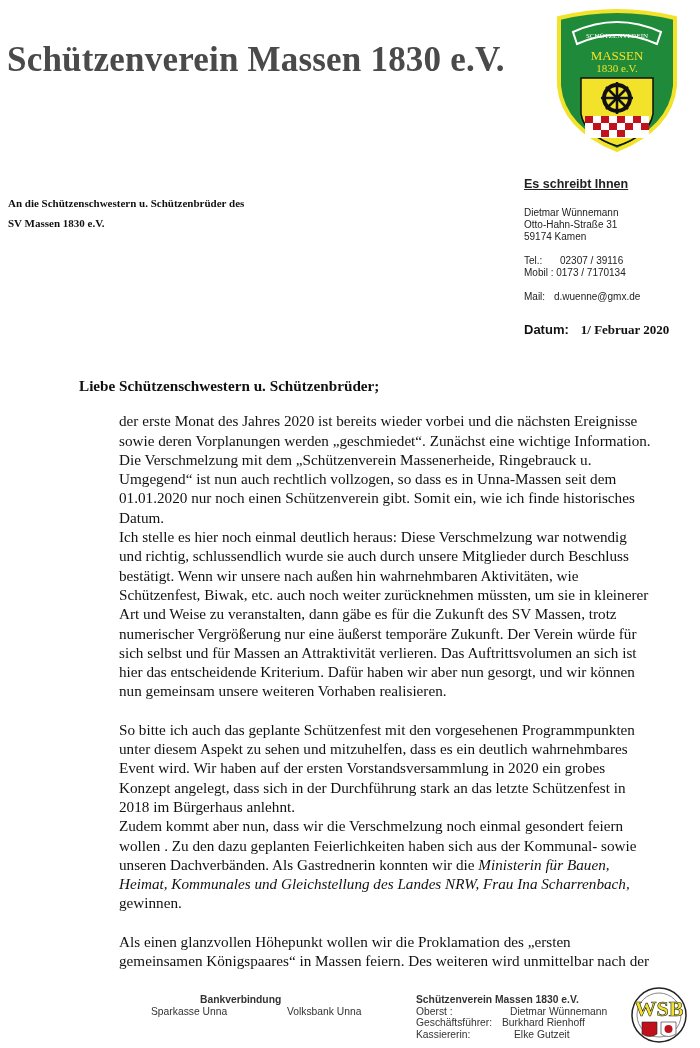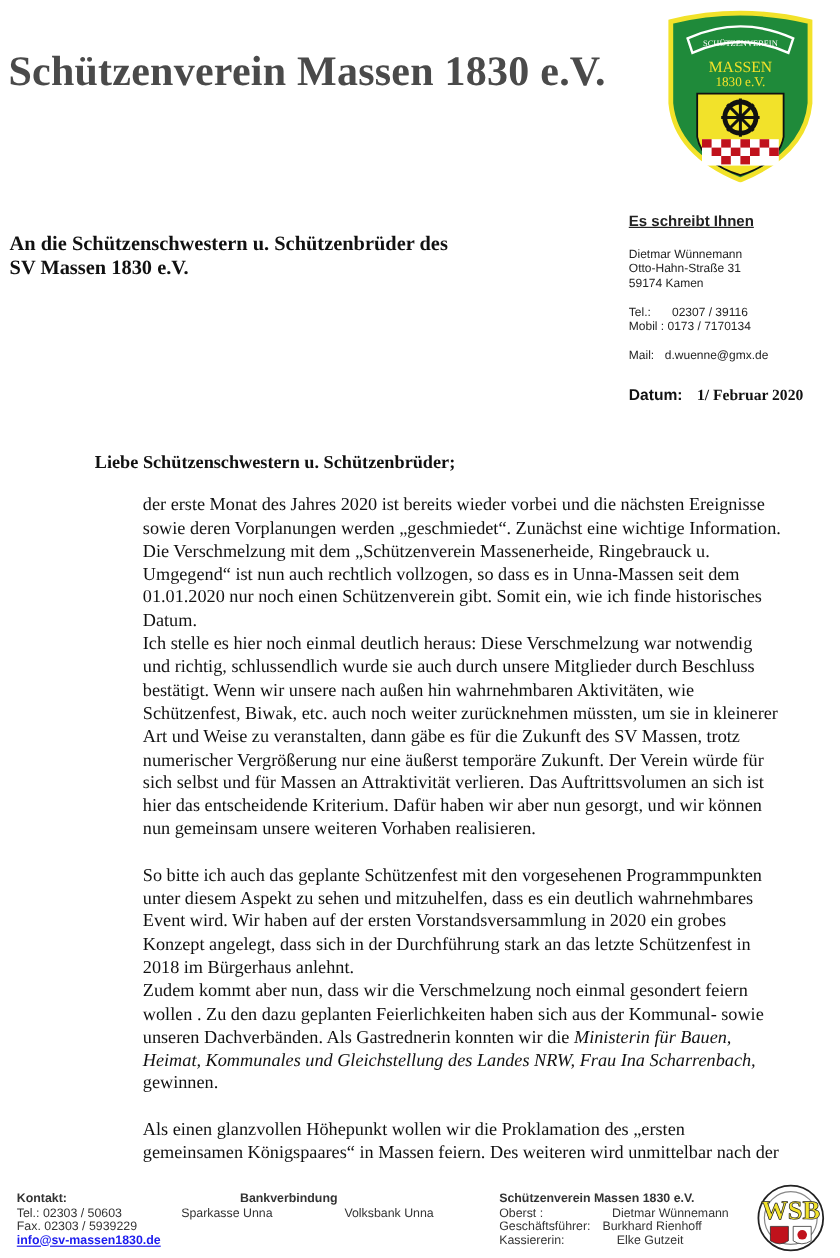--- a/index.html
+++ b/index.html
@@ -4,21 +4,21 @@
 <style>
   html, body { margin: 0; padding: 0; background: #ffffff; }
   body { width: 700px; height: 1048px; position: relative; overflow: hidden; color: #111; }
   .serif { font-family: "Liberation Serif", "DejaVu Serif", serif; }
   .sans { font-family: "Liberation Sans", "DejaVu Sans", sans-serif; }
 
   .title { position: absolute; left: 7px; top: 40px; font-size: 35px; font-weight: bold; color: #4a4a4a; letter-spacing: 0.2px; }
 
   .crest { position: absolute; left: 551px; top: 6px; width: 132px; height: 146px; }
 
-  .recipient { position: absolute; left: 8px; top: 193px; font-size: 17px; font-weight: bold; line-height: 20px; }
+  .recipient { position: absolute; left: 8px; top: 193px; font-size: 11px; font-weight: bold; line-height: 20px; }
 
   .sender { position: absolute; left: 524px; top: 178px; font-size: 10px; line-height: 12px; color: #222; }
   .sender .heading { font-size: 12.5px; font-weight: bold; text-decoration: underline; display: block; margin-bottom: 17px; }
   .sender .blk { display: block; }
   .sender .gap { height: 12px; }
   .sender .tel-label { display: inline-block; width: 36px; }
   .sender .mail-label { display: inline-block; width: 30px; }
   .datum { position: absolute; left: 524px; top: 320px; }
   .datum .lbl { font-family: "Liberation Sans", sans-serif; font-weight: bold; font-size: 13px; }
   .datum .val { font-family: "Liberation Serif", serif; font-weight: bold; font-size: 13px; margin-left: 12px; }
@@ -131,26 +131,20 @@
     <span class="line"><i>Heimat, Kommunales und Gleichstellung des Landes NRW, Frau Ina Scharrenbach,</i></span>
     <span class="line">gewinnen.</span>
   </p>
   <p class="para">
     <span class="line">Als einen glanzvollen Höhepunkt wollen wir die Proklamation des „ersten</span>
     <span class="line">gemeinsamen Königspaares“ in Massen feiern. Des weiteren wird unmittelbar nach der</span>
   </p>
 </div>
 
 <div class="footer sans">
-  <div class="f-contact">
-    <div class="lbl">Kontakt:</div>
-    <div>Tel.: 02303 / 50603</div>
-    <div>Fax. 02303 / 5939229</div>
-    <a>info@sv-massen1830.de</a>
-  </div>
   <div class="f-bank-title">Bankverbindung</div>
   <div class="f-bank1">Sparkasse Unna</div>
   <div class="f-bank2">Volksbank Unna</div>
   <div class="f-board">
     <span class="row lbl">Schützenverein Massen 1830 e.V.</span>
     <span class="row"><span class="k">Oberst :</span><span style="padding-left:12px">Dietmar Wünnemann</span></span>
     <span class="row"><span class="k">Geschäftsführer:</span><span style="padding-left:4px">Burkhard Rienhoff</span></span>
     <span class="row"><span class="k">Kassiererin:</span><span style="padding-left:16px">Elke Gutzeit</span></span>
   </div>
 </div>

